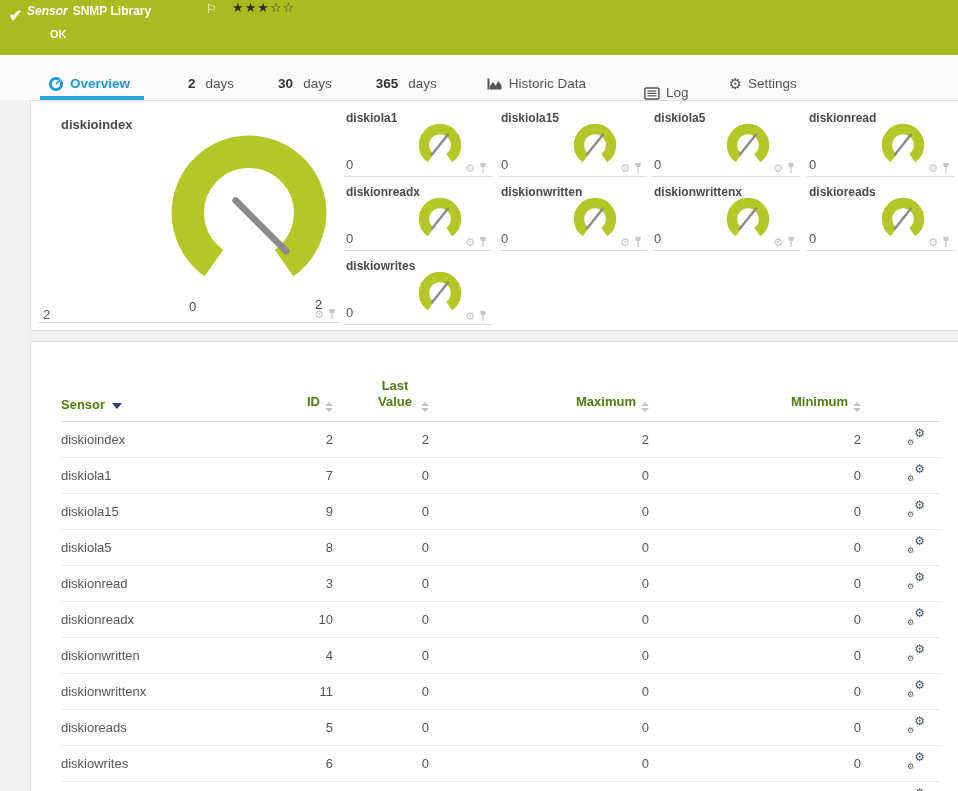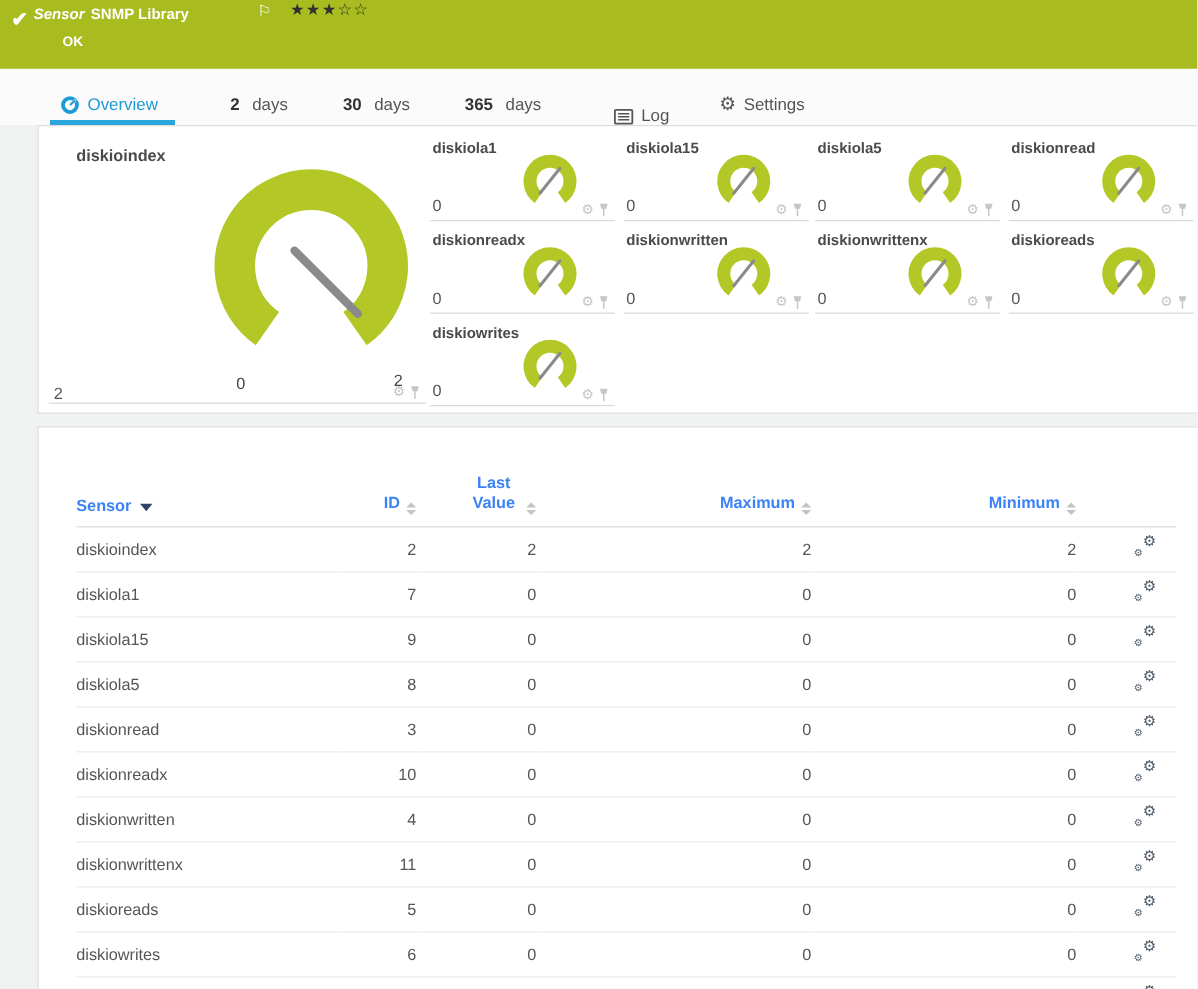--- a/index.html
+++ b/index.html
@@ -14,21 +14,21 @@
   .topbar .title .rest { font-weight:600; }
   .topbar .flag { position:absolute; left:206px; top:2px; font-size:12px; }
   .topbar .stars { position:absolute; left:232px; top:0px; font-size:13px; color:#2f2f2f; letter-spacing:1px; }
   .topbar .status { position:absolute; left:50px; top:28px; font-size:11px; font-weight:bold; }
 
   
   .tabbar { height:45px; background:#fbfbfb; display:flex; align-items:center; font-size:13.5px; color:#555; }
   .tab { display:flex; align-items:center; gap:6px; height:100%; padding-top:12px; cursor:pointer; position:relative; }
   .tab svg, .tab .glyph { flex:0 0 auto; }
   .tab .glyph { font-size:15px; color:#555; line-height:1; }
-  .tab.active { color:#1d99d4; font-weight:normal;text-align:right; }
+  .tab.active { color:#1d99d4; font-weight:bold;text-align:right; }
   .tab.active .underline { position:absolute; left:-8px; right:-14px; bottom:0; height:4px; background:#2aa6dc; }
   .tab .num { font-weight:bold; color:#333; margin-right:4px; }
   .t-overview { margin-left:48px; }
   .t-livedata { margin-left:46px; }
   .t-2days    { margin-left:58px; }
   .t-30days   { margin-left:44px; }
   .t-365days  { margin-left:44px;justify-content:flex-end; }
   .t-historic { margin-left:50px; }
   .t-log      { margin-left:58px;align-items:flex-end; }
   .t-settings { margin-left:40px; }
@@ -53,21 +53,21 @@
   .sg-title { position:absolute; left:2px; top:2px; font-size:12px; font-weight:600; color:#4a4a4a; }
   .sg-svg { position:absolute; right:28px; top:12px; }
   .sg-value { position:absolute; left:2px; bottom:4px; font-size:13px; color:#555; }
 
   
   .table-card { margin-top:10px; min-height:450px; padding-top:36px; }
   table.channels { border-collapse:collapse; margin-left:30px; width:880px; font-size:13px; color:#555; table-layout:fixed; }
   .channels col.c-channel { width:210px; } .channels col.c-id { width:62px; }
   .channels col.c-last { width:96px; } .channels col.c-min { width:220px; }
   .channels col.c-max { width:212px; } .channels col.c-act { width:80px; }
-  .channels th { color:#3b82f6; font-weight:bold; font-size:13px; text-align:right;
+  .channels th { color:#4d7c0f; font-weight:bold; font-size:13px; text-align:right;
                  vertical-align:bottom; padding:0 0 9px 0; border-bottom:1px solid #d9dbdc; cursor:pointer; }
   .channels th.h-channel { text-align:left; }
   .channels th .hlbl { display:inline-block; }
   .channels th.h-last .hlbl { max-width:42px; text-align:center; line-height:1.25; }
   .channels td { padding:8px 0; border-bottom:1px solid #ececec; text-align:right; }
   .channels td.d-channel { text-align:left; }
   .channels td.d-act { text-align:left; padding-left:46px; }
   .sort-both { display:inline-flex; flex-direction:column; gap:2px; margin-left:5px; }
   .sort-both i { display:block; width:0; height:0; border-left:4px solid transparent; border-right:4px solid transparent; }
   .sort-both .up { border-bottom:4px solid #c3c3c3; }
@@ -105,20 +105,27 @@
     <span class="num">2</span>
     <span>days</span>
   </div>
   <div class="tab t-30days">
     <span class="num">30</span>
     <span>days</span>
   </div>
   <div class="tab t-365days">
     <span class="num">365</span>
     <span>days</span>
+  </div>
+  <div class="tab t-historic">
+    <svg width="16" height="14" viewBox="0 0 16 14">
+      <rect x="0.5" y="1.5" width="2" height="11" fill="#555"></rect>
+      <path d="M3 12.5 L3 9 L6 5 L8.7 8.7 L11.3 4 L14.5 8.4 L14.5 12.5 Z" fill="#555"></path>
+    </svg>
+    <span>Historic Data</span>
   </div>
   <div class="tab t-log">
     <svg width="16" height="13" viewBox="0 0 16 13">
       <rect x="0.9" y="0.9" width="14" height="11" rx="1" fill="none" stroke="#555" stroke-width="1.5"></rect>
       <line x1="3.5" y1="4" x2="12.4" y2="4" stroke="#555" stroke-width="1.2"></line>
       <line x1="3.5" y1="6.4" x2="12.4" y2="6.4" stroke="#555" stroke-width="1.2"></line>
       <line x1="3.5" y1="8.8" x2="12.4" y2="8.8" stroke="#555" stroke-width="1.2"></line>
     </svg>
     <span>Log</span>
   </div>

